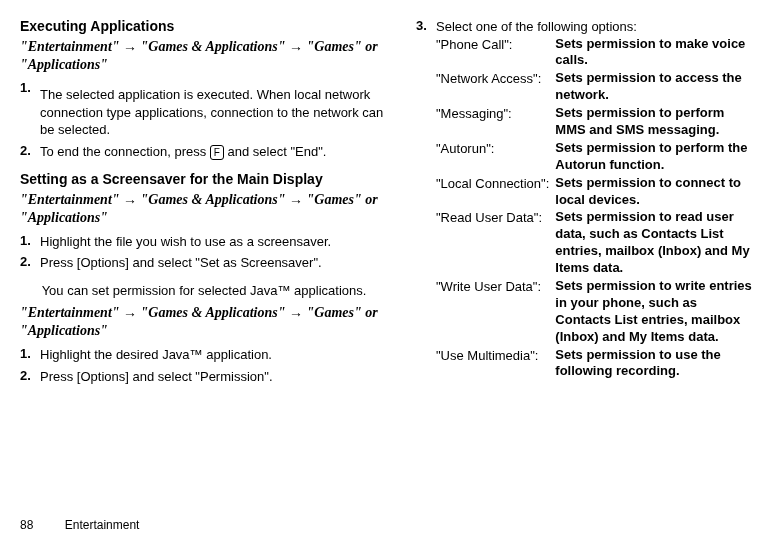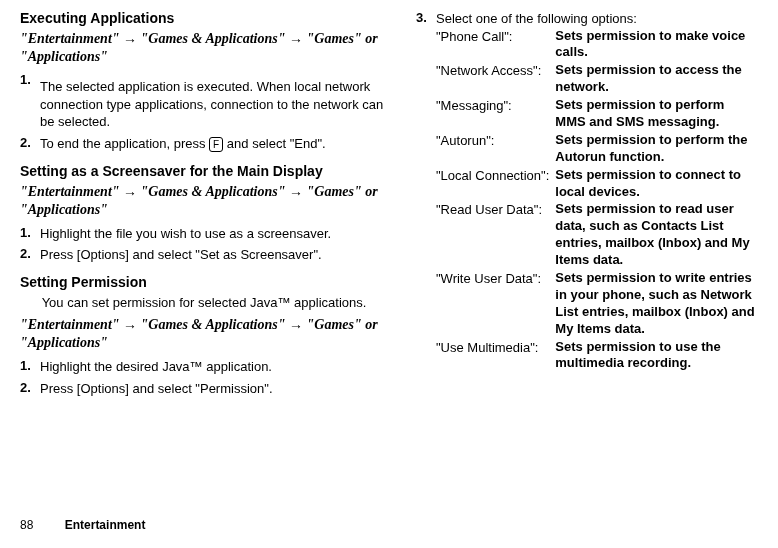--- a/index.html
+++ b/index.html
@@ -1,38 +1,38 @@
 <!DOCTYPE html>
 <html><head>
   <meta charset="utf-8">
   <style>
     * { margin: 0; padding: 0; box-sizing: border-box; }
     body { font-family: Arial, Helvetica, sans-serif; font-size: 13px; color: #000; background: #fff; width: 778px; height: 548px; position: relative; }
-    .page { display: flex; padding: 10px 20px 0 20px; gap: 28px; }
+    .page { display: flex; padding: 18px 20px 0 20px; gap: 28px; }
     .col { flex: 1; }
     .col-left { max-width: 368px; }
     .col-right { max-width: 340px; }
     .h-bold { font-weight: bold; font-size: 14px; margin-bottom: 4px; }
     .nav-path { font-style: italic; font-weight: bold; font-family: 'Times New Roman', Times, serif; font-size: 14px; margin-bottom: 6px; line-height: 1.3; }
     .arrow { font-style: normal; font-weight: normal; }
     ol.steps { list-style: none; margin: 0 0 8px 0; }
     ol.steps > li { display: flex; margin-bottom: 4px; }
     .step-num { font-weight: bold; min-width: 20px; }
     .step-body { flex: 1; line-height: 1.35; }
     .step-desc { margin-top: 6px; }
     .section { margin-bottom: 10px; }
     .plain-para { margin-bottom: 4px; line-height: 1.35; text-align: center; }
     .center-key { display: inline-block; border: 1px solid #000; border-radius: 3px; font-size: 10px; padding: 0 3px; line-height: 13px; vertical-align: middle; }
     .options-table { display: table; border-collapse: collapse; }
     .opt-row { display: table-row; }
     .opt-label { display: table-cell; vertical-align: top; padding-right: 6px; padding-bottom: 1px; white-space: nowrap; }
     .opt-desc { display: table-cell; vertical-align: top; line-height: 1.3; padding-bottom: 1px; font-weight: bold; }
     .footer { position: absolute; bottom: 16px; left: 20px; font-size: 12px; }
     .footer .pg { font-weight: normal; margin-right: 28px; }
-    .footer .ft { font-weight: bold; }
+    .footer .ft { font-weight: normal; }
   </style>
 </head>
 <body>
 
 <div class="page">
   <div class="col col-left">
 
     <div class="section">
       <div class="h-bold">Executing Applications</div>
       <div class="nav-path">
@@ -45,21 +45,21 @@
       <ol class="steps">
         <li>
           <span class="step-num">1.</span>
           <span class="step-body">
             <div class="step-desc">The selected application is executed. When local network connection type applications, connection to the network can be selected.</div>
           </span>
         </li>
         <li>
           <span class="step-num">2.</span>
           <span class="step-body">
-            <span>To end the application, press </span><span class="center-key">F</span><span> and select "End".</span>
+            <span>To end the connection, press </span><span class="center-key">F</span><span> and select "End".</span>
           </span>
         </li>
       </ol>
     </div>
 
     <div class="section">
       <div class="h-bold">Setting as a Screensaver for the Main Display</div>
       <div class="nav-path">
         <span>"Entertainment"</span>
         <span class="arrow">→</span>
@@ -73,21 +73,20 @@
           <span class="step-body">Highlight the file you wish to use as a screensaver.</span>
         </li>
         <li>
           <span class="step-num">2.</span>
           <span class="step-body">Press [Options] and select "Set as Screensaver".</span>
         </li>
       </ol>
     </div>
 
     <div class="section">
-      <div class="h-bold">Setting Permission</div>
       <div class="plain-para">You can set permission for selected Java™ applications.</div>
       <div class="nav-path">
         <span>"Entertainment"</span>
         <span class="arrow">→</span>
         <span>"Games &amp; Applications"</span>
         <span class="arrow">→</span>
         <span>"Games" or "Applications"</span>
       </div>
       <ol class="steps">
         <li>
@@ -129,25 +128,25 @@
             <div class="opt-row">
               <span class="opt-label">"Local Connection":</span>
               <span class="opt-desc">Sets permission to connect to local devices.</span>
             </div>
             <div class="opt-row">
               <span class="opt-label">"Read User Data":</span>
               <span class="opt-desc">Sets permission to read user data, such as Contacts List entries, mailbox (Inbox) and My Items data.</span>
             </div>
             <div class="opt-row">
               <span class="opt-label">"Write User Data":</span>
-              <span class="opt-desc">Sets permission to write entries in your phone, such as Network List entries, mailbox (Inbox) and My Items data.</span>
+              <span class="opt-desc">Sets permission to write entries in your phone, such as Contacts List entries, mailbox (Inbox) and My Items data.</span>
             </div>
             <div class="opt-row">
               <span class="opt-label">"Use Multimedia":</span>
-              <span class="opt-desc">Sets permission to use the multimedia recording.</span>
+              <span class="opt-desc">Sets permission to use the following recording.</span>
             </div>
           </div>
         </span>
       </li>
     </ol>
   </div>
 </div>
 
 <div class="footer">
   <span class="pg">88</span>

